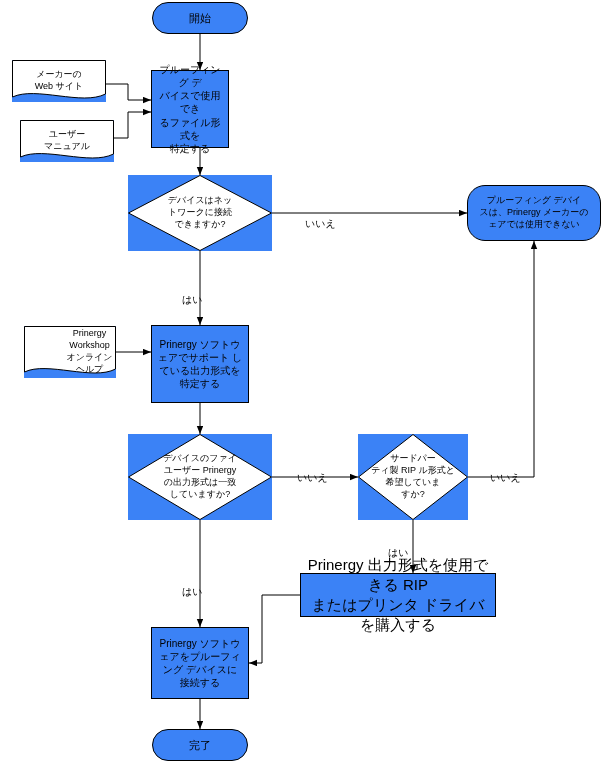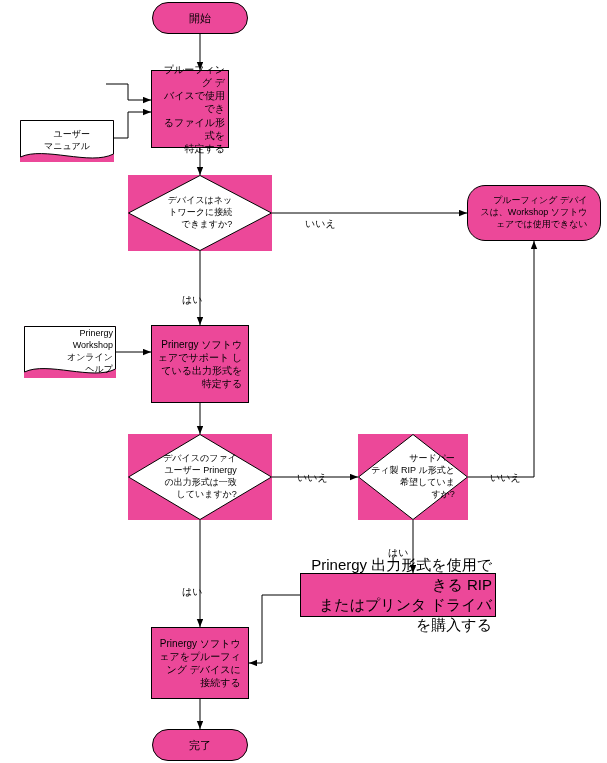--- a/index.html
+++ b/index.html
@@ -24,23 +24,23 @@
     width: 607px;
     height: 763px;
     pointer-events: none;
   }
   .node {
     position: absolute;
     box-sizing: border-box;
     display: flex;
     align-items: center;
     justify-content: center;
-    text-align: right;
+    text-align: center;
     color: #000000;
-    background: #ec4899;
+    background: #3b82f6;
     line-height: 1.32;
   }
   .node .txt {
     display: block;
     padding: 0 3px;
     white-space: pre-line;
   }
   .terminator {
     border: 1px solid #000000;
     border-radius: 18px;
@@ -126,20 +126,27 @@
       <path d="M200,520 L200,627" marker-end="url(#arrow)"></path>
 
       <path d="M200,699 L200,729" marker-end="url(#arrow)"></path>
     </g>
   </svg>
 
   <div class="node terminator" style="left:152px; top:2px; width:96px; height:32px;">
     <span class="txt">開始</span>
   </div>
 
+  <div class="node doc" style="left:12px; top:60px; width:94px; height:42px;">
+    <svg class="docwrap" viewBox="0 0 94 42" preserveAspectRatio="none">
+      <path d="M0.5,0.5 L93.5,0.5 L93.5,34 C70,46 24,26 0.5,37 Z" fill="#ffffff" stroke="#000000" stroke-width="1"></path>
+    </svg>
+    <span class="txt">メーカーの
+Web サイト</span>
+  </div>
 
   <div class="node doc" style="left:20px; top:120px; width:94px; height:42px;">
     <svg class="docwrap" viewBox="0 0 94 42" preserveAspectRatio="none">
       <path d="M0.5,0.5 L93.5,0.5 L93.5,34 C70,46 24,26 0.5,37 Z" fill="#ffffff" stroke="#000000" stroke-width="1"></path>
     </svg>
     <span class="txt">ユーザー
 マニュアル</span>
   </div>
 
   <div class="node process" style="left:151px; top:70px; width:78px; height:78px;">
@@ -153,21 +160,21 @@
     <svg class="dwrap" viewBox="0 0 144 76" preserveAspectRatio="none">
       <path d="M72,0.5 L143.5,38 L72,75.5 L0.5,38 Z" fill="#ffffff" stroke="#000000" stroke-width="1"></path>
     </svg>
     <span class="txt">デバイスはネッ
 トワークに接続
 できますか?</span>
   </div>
 
   <div class="node terminator" style="left:467px; top:185px; width:134px; height:56px; font-size:9px;">
     <span class="txt">プルーフィング デバイ
-スは、Workshop ソフトウ
+スは、Prinergy メーカーの
 ェアでは使用できない</span>
   </div>
 
   <div class="node doc" style="left:24px; top:326px; width:92px; height:52px;padding-left:39px;">
     <svg class="docwrap" viewBox="0 0 92 52" preserveAspectRatio="none">
       <path d="M0.5,0.5 L91.5,0.5 L91.5,43 C69,55 23,35 0.5,46 Z" fill="#ffffff" stroke="#000000" stroke-width="1"></path>
     </svg>
     <span class="txt">Prinergy
 Workshop
 オンライン ヘルプ</span>

